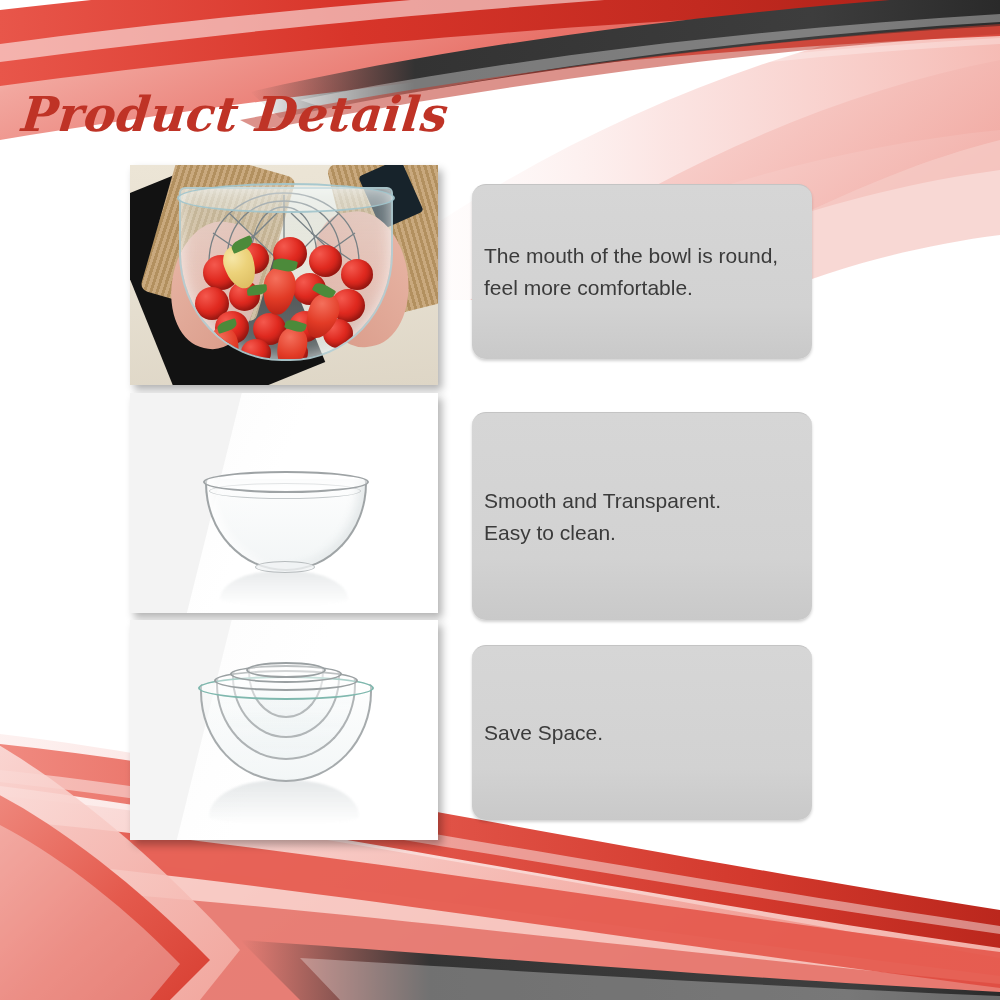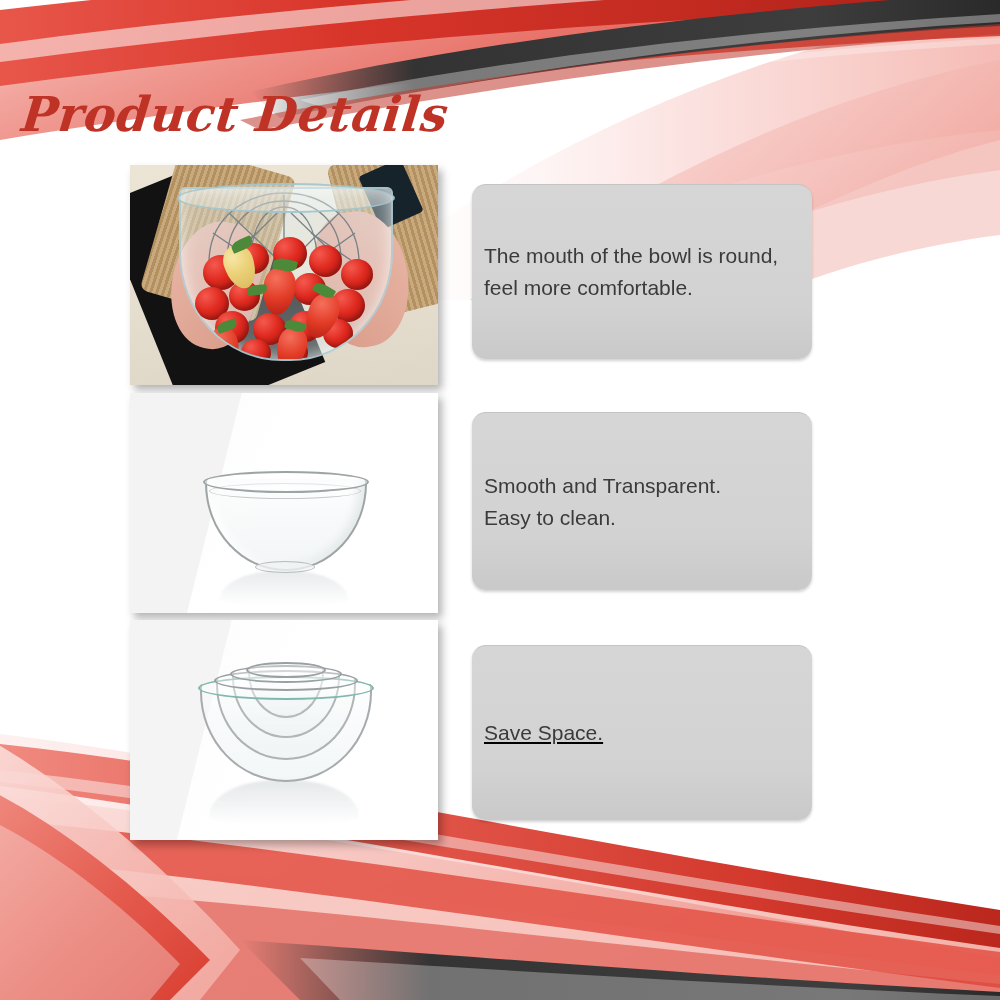--- a/index.html
+++ b/index.html
@@ -83,22 +83,22 @@
     border-radius: 14px;
     border-top: 1px solid #c4c4c4;
     box-shadow: 0 2px 3px rgba(0,0,0,0.18);
     z-index: 1;
     box-sizing: border-box;
     display: flex;
     align-items: center;
     margin-left: 32px;
   }
   #panel-1 { top: 19px; height: 175px; }
-  #panel-2 { top: 19px; height: 178px; align-items: center; }
-  #panel-3 { top: 25px; height: 175px; text-decoration: underline; }
+  #panel-2 { top: 19px; height: 208px; align-items: center; }
+  #panel-3 { top: 25px; height: 175px; }
 
   .panel-text {
     padding-left: 12px;
     padding-right: 14px;
     font-size: 21px;
     line-height: 32px;
     color: #3b3b3b;
     white-space: pre-line;
     font-family: "Liberation Sans", sans-serif;
   }

